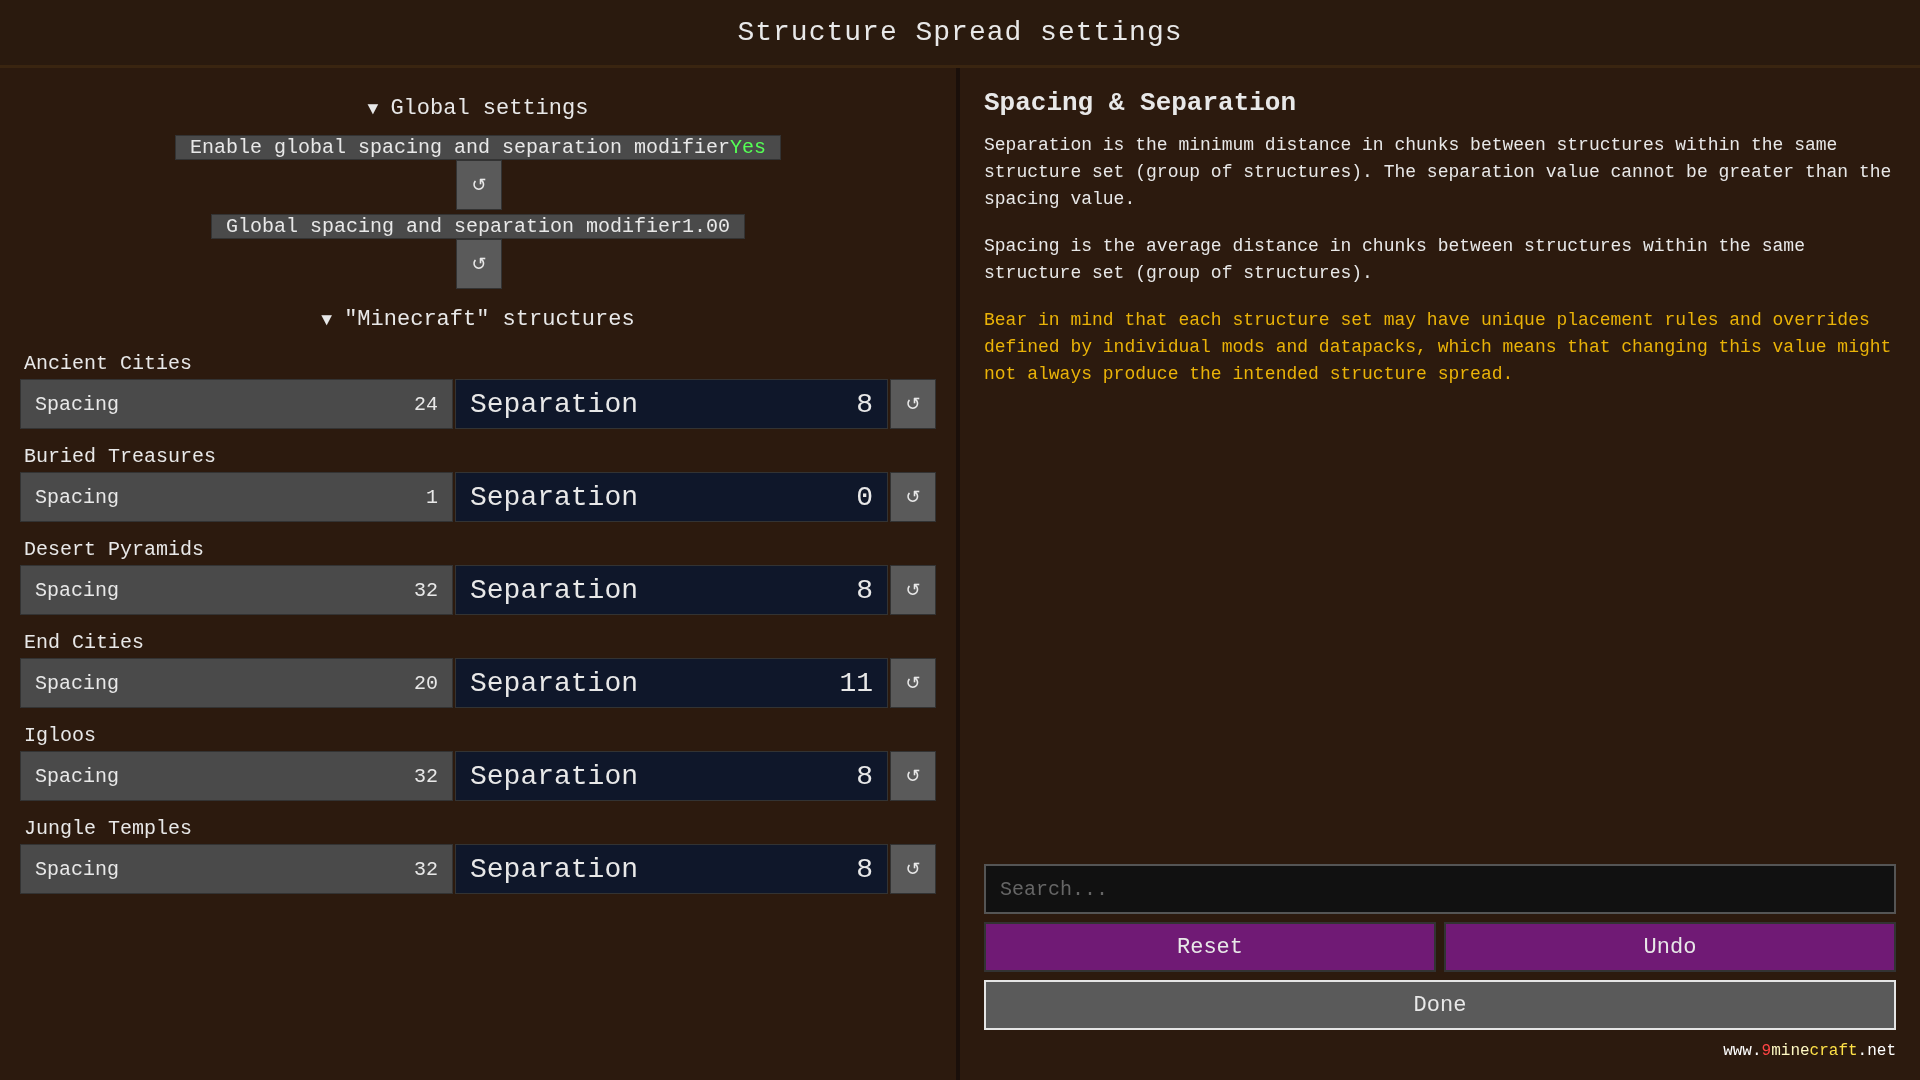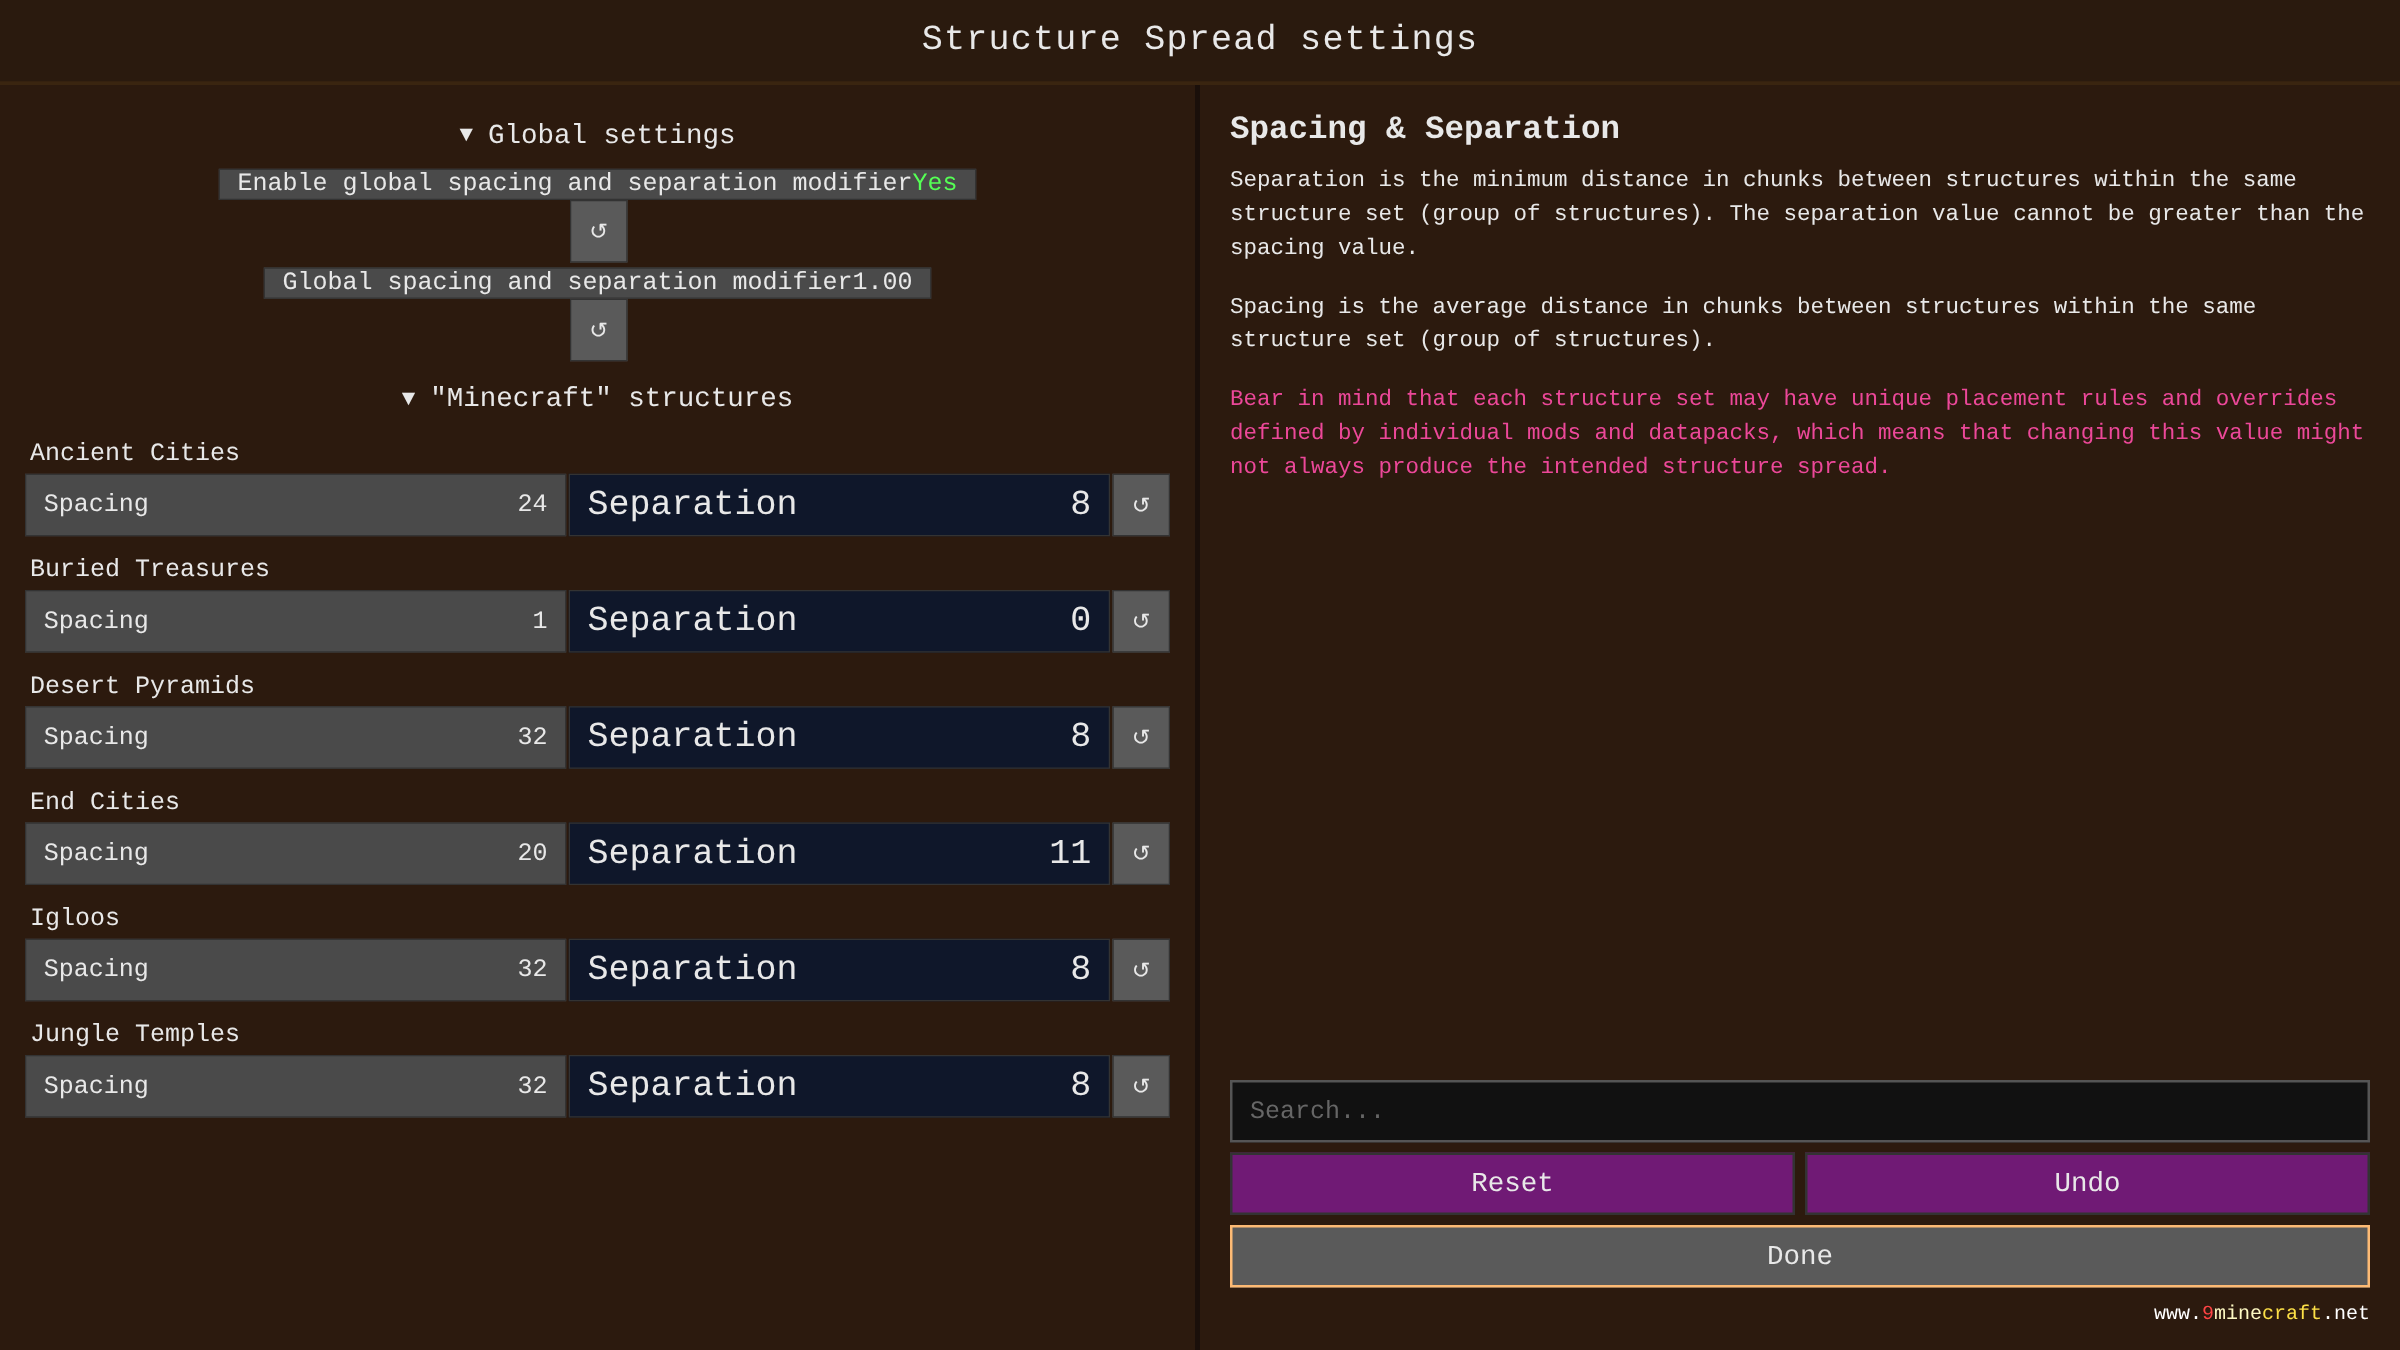--- a/index.html
+++ b/index.html
@@ -204,21 +204,21 @@
 
     .info-text {
       color: #e8e8e8;
       font-size: 18px;
       line-height: 1.5;
       margin-bottom: 20px;
       font-family: 'Courier New', Courier, monospace;
     }
 
     .info-warning {
-      color: #ec4899;
+      color: #eab308;
       font-size: 18px;
       line-height: 1.5;
       margin-bottom: 28px;
       font-family: 'Courier New', Courier, monospace;
     }
 
     .right-bottom {
       margin-top: auto;
       display: flex;
       flex-direction: column;
@@ -256,21 +256,21 @@
       cursor: pointer;
       display: flex;
       align-items: center;
       justify-content: center;
     }
 
     .btn-done {
       width: 100%;
       height: 50px;
       background-color: #5a5a5a;
-      border: 2px solid #fdba74;
+      border: 2px solid #e5e5e5;
       color: #e8e8e8;
       font-size: 22px;
       font-family: 'Courier New', Courier, monospace;
       cursor: pointer;
       display: flex;
       align-items: center;
       justify-content: center;
     }
 
     .watermark {

